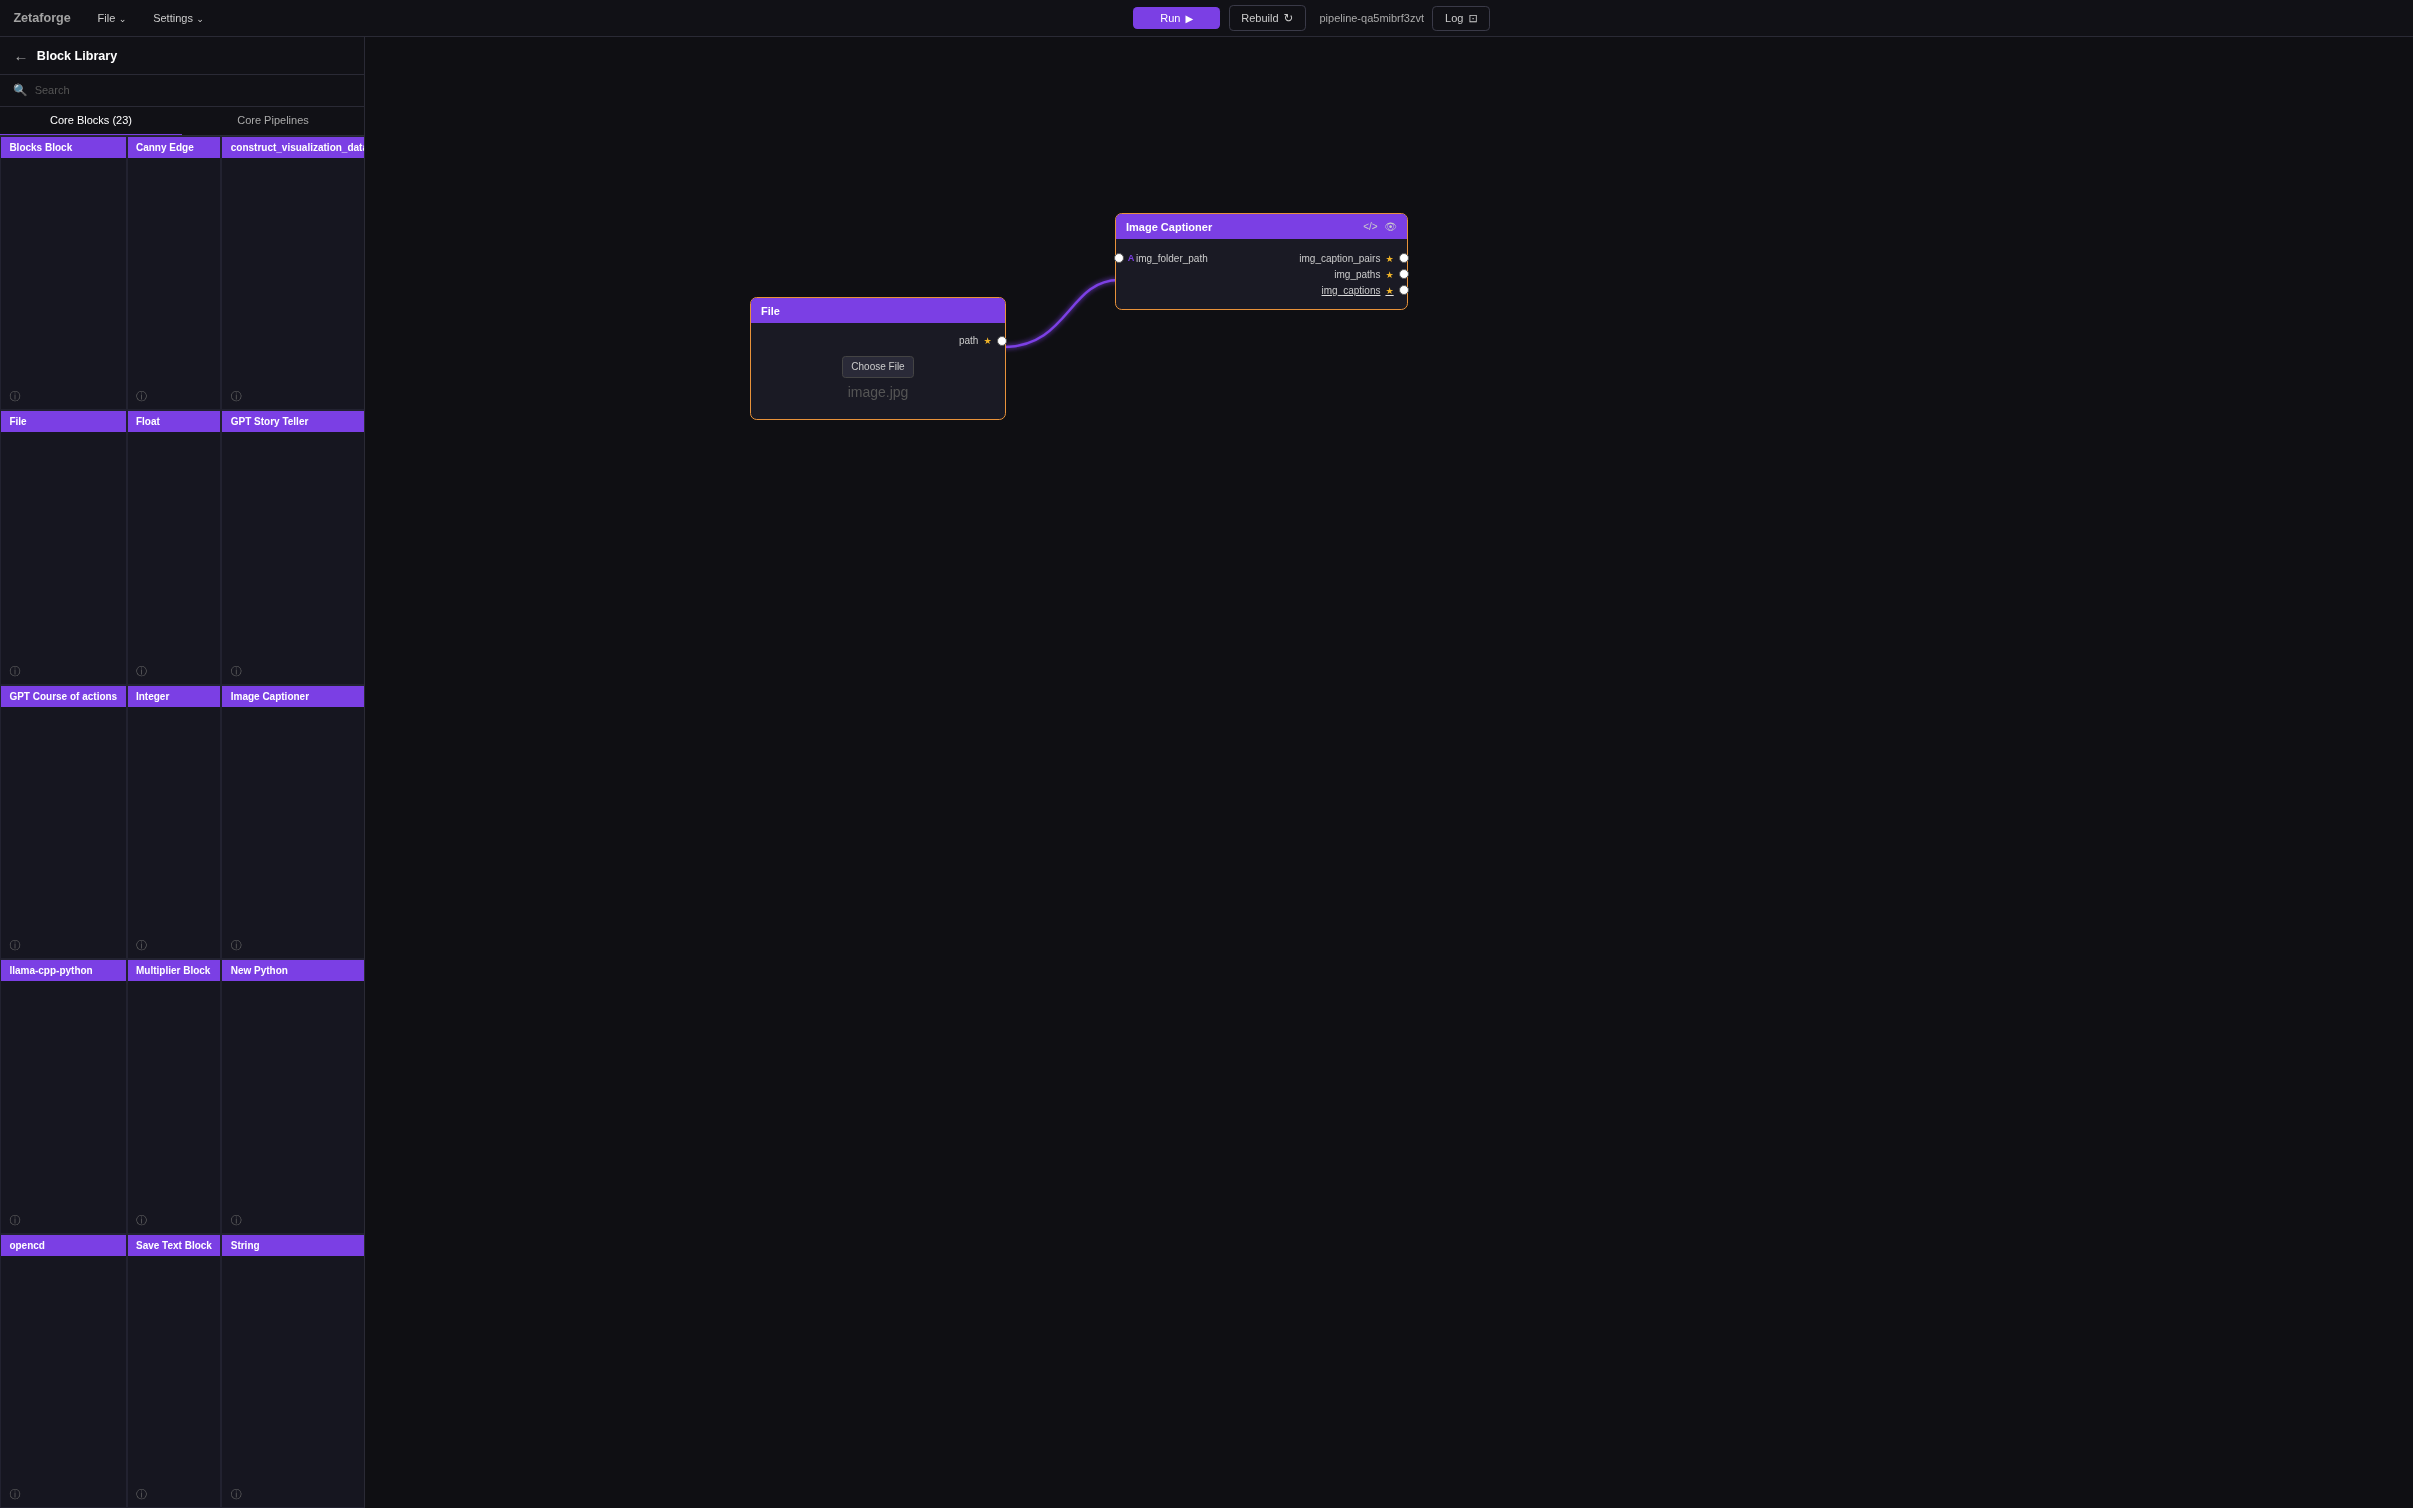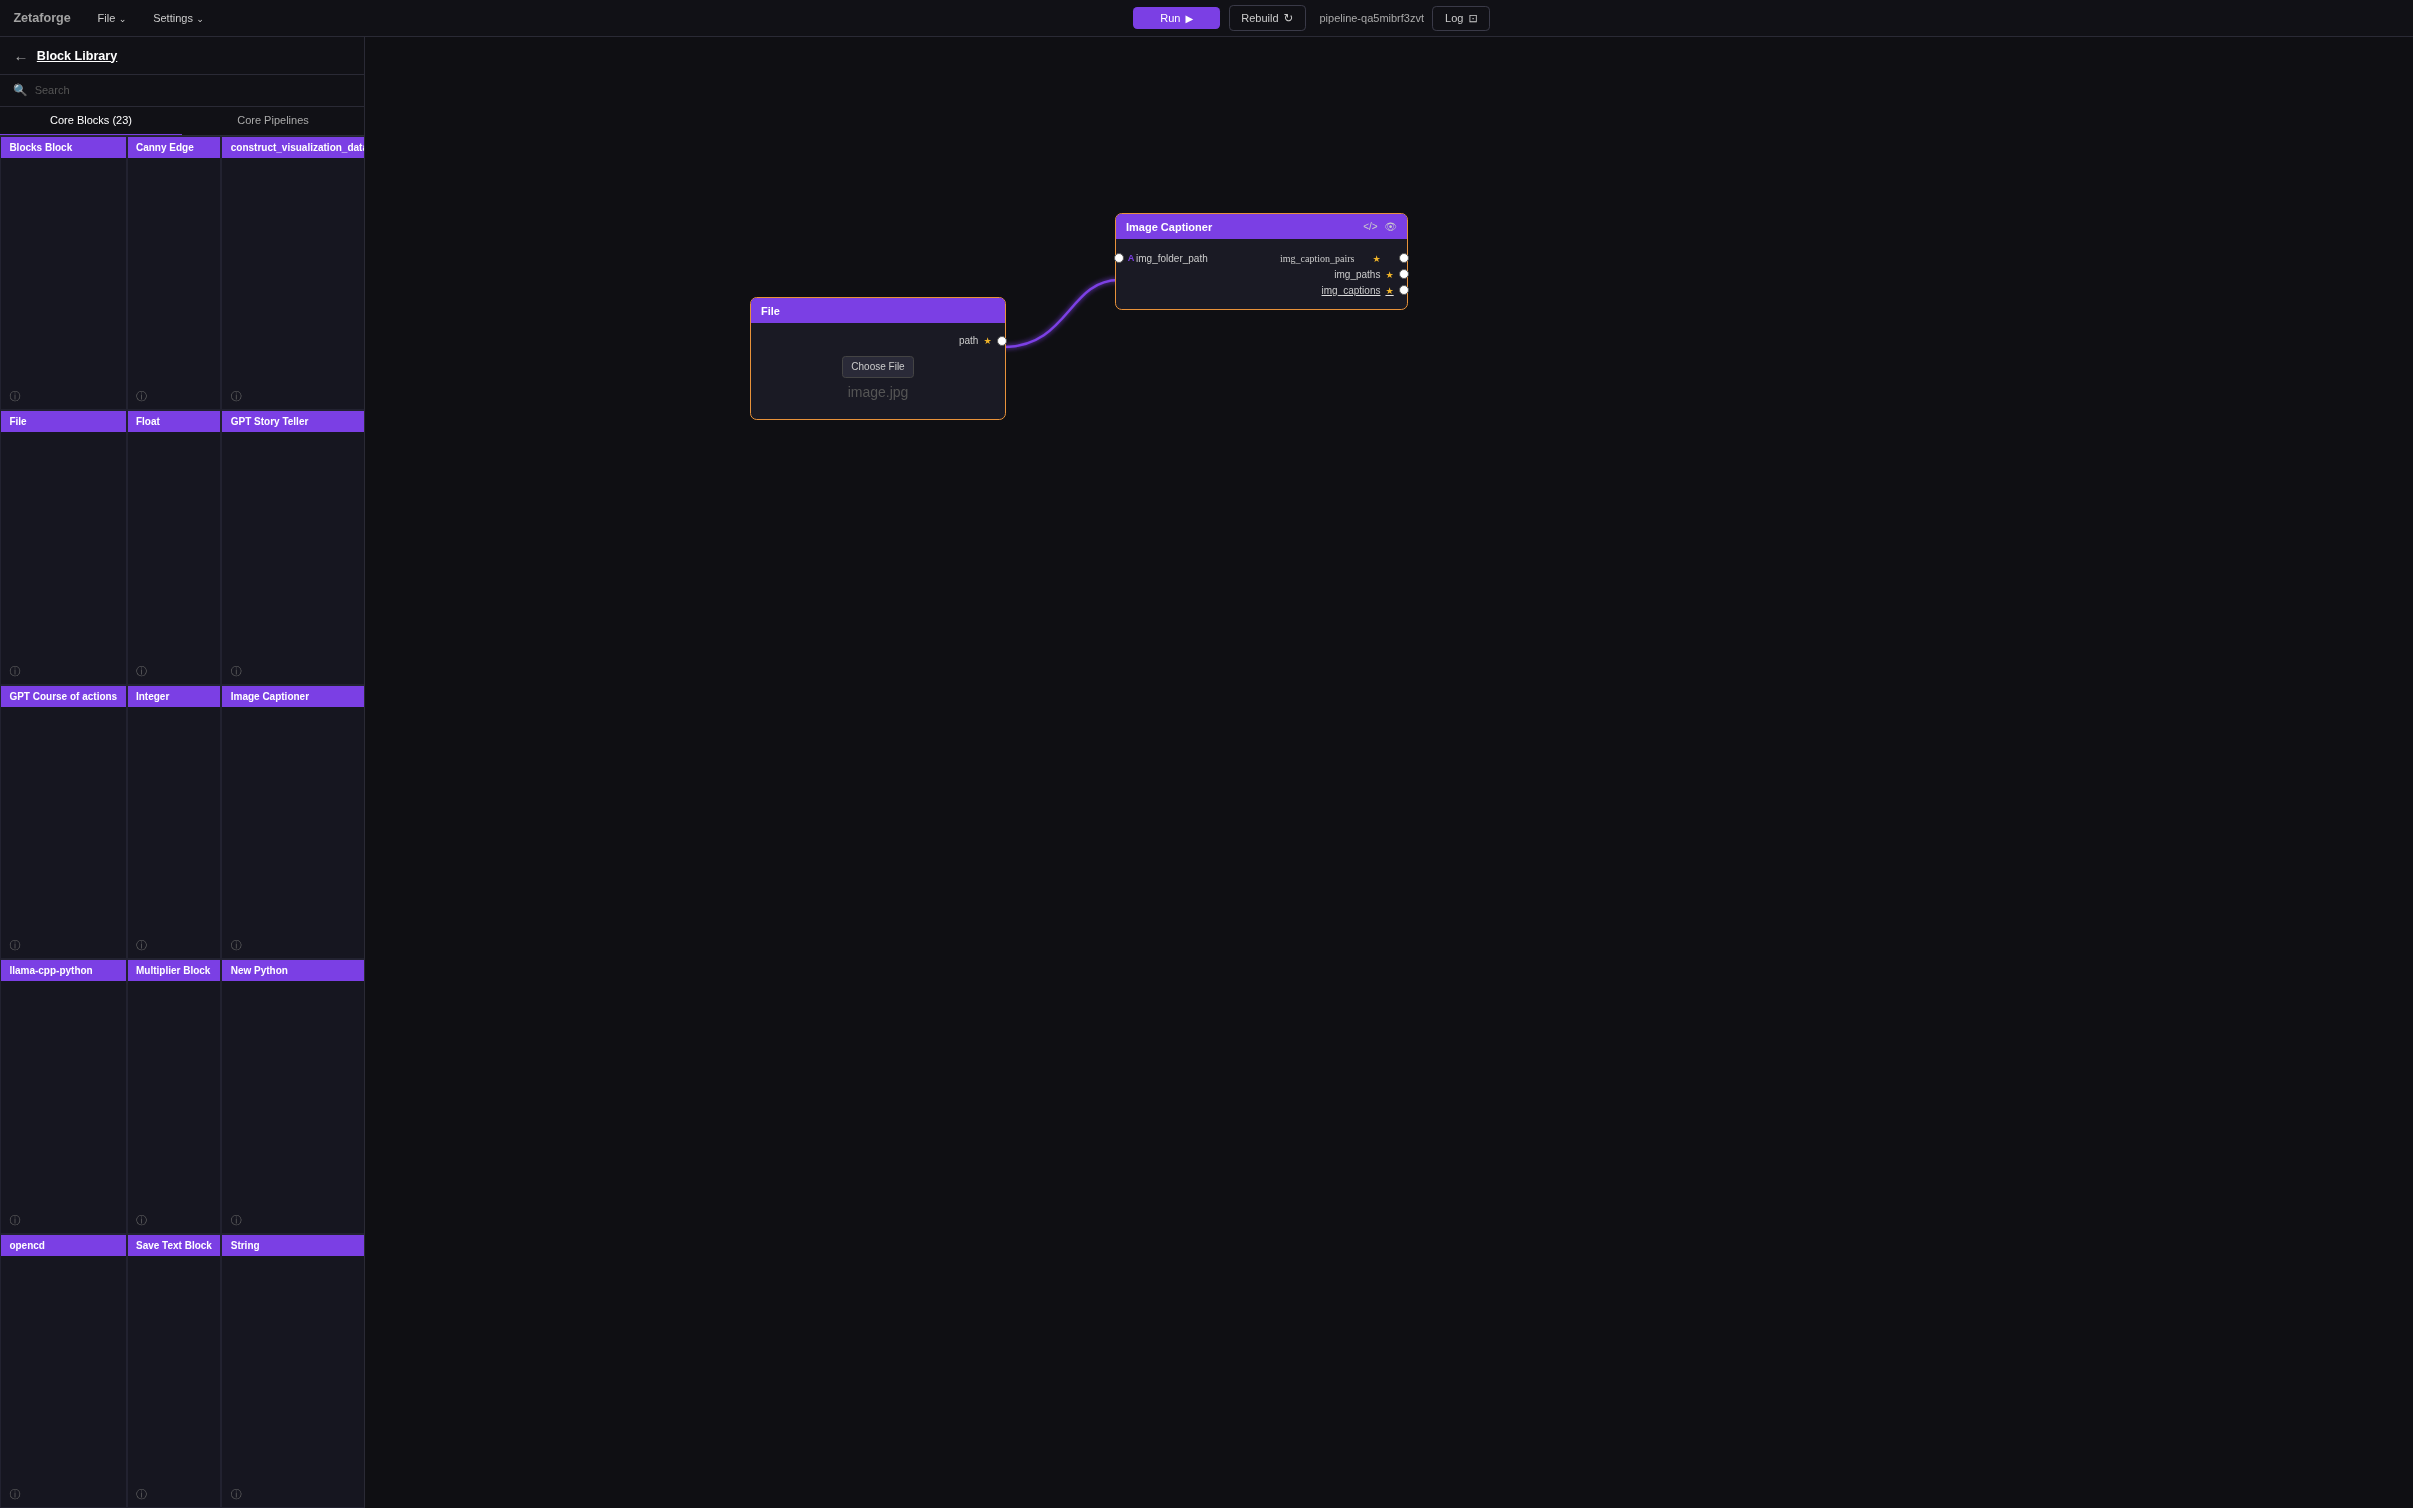--- a/index.html
+++ b/index.html
@@ -116,21 +116,20 @@
     }
     .back-btn {
       color: #aaaaaa;
       cursor: pointer;
       font-size: 15px;
     }
     .sidebar-title {
       font-size: 12.6px;
       font-weight: 600;
       color: #ffffff;
-      text-decoration: underline;
     }
     .search-bar {
       display: flex;
       align-items: center;
       gap: 6.7px;
       padding: 8.4px 13.4px;
       border-bottom: 0.8px solid #2a2a35;
     }
     .search-icon { color: #888; font-size: 11.7px; }
     .search-input {
@@ -549,21 +548,21 @@
           <button class="node-action-btn">👁</button>
         </div>
       </div>
       <div class="node-body">
 
         <div style="display: flex; align-items: center; margin: 5px 0; position: relative;">
           <div class="port-dot connected" style="margin-left: -11.7px; margin-right: 3.4px;"></div>
           <span class="port-label-a">A</span>
           <span class="port-label">img_folder_path</span>
 
-          <div style="margin-left: auto; display: flex; align-items: flex-start; gap: 18px; margin-right: -11.7px; font-family: Liberation Serif, serif;">
+          <div style="margin-left: auto; display: flex; align-items: flex-start; gap: 5px; margin-right: -11.7px;">
             <span class="port-label">img_caption_pairs</span>
             <span class="port-star">★</span>
             <div class="port-dot"></div>
           </div>
         </div>
 
         <div style="display: flex; align-items: center; justify-content: flex-end; gap: 5px; margin: 5px 0; margin-right: -11.7px;">
           <span class="port-label">img_paths</span>
           <span class="port-star">★</span>
           <div class="port-dot"></div>

